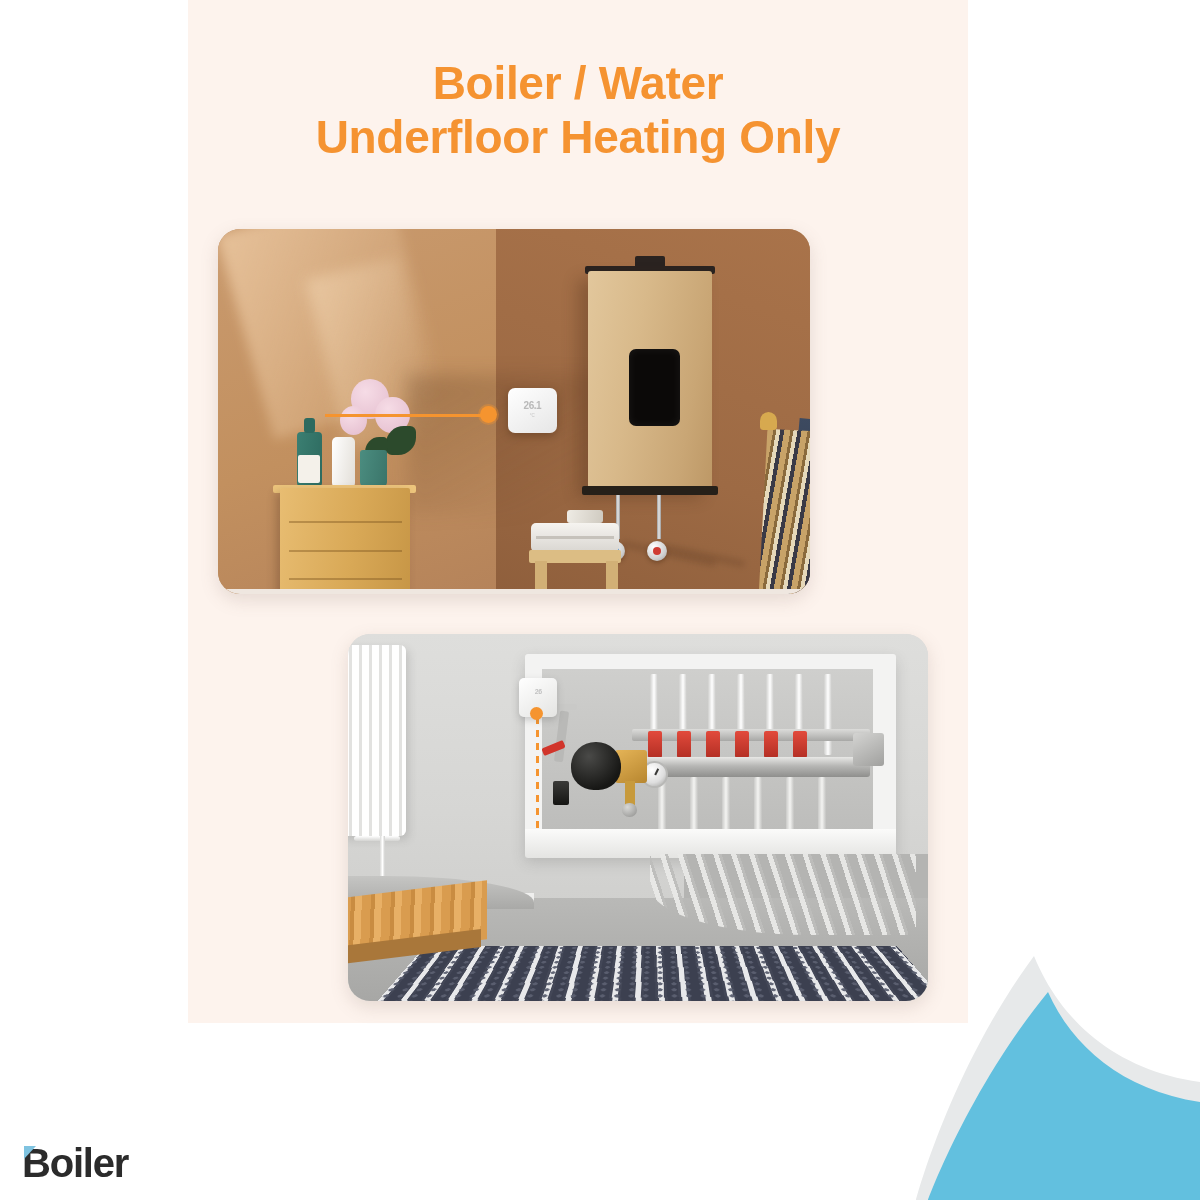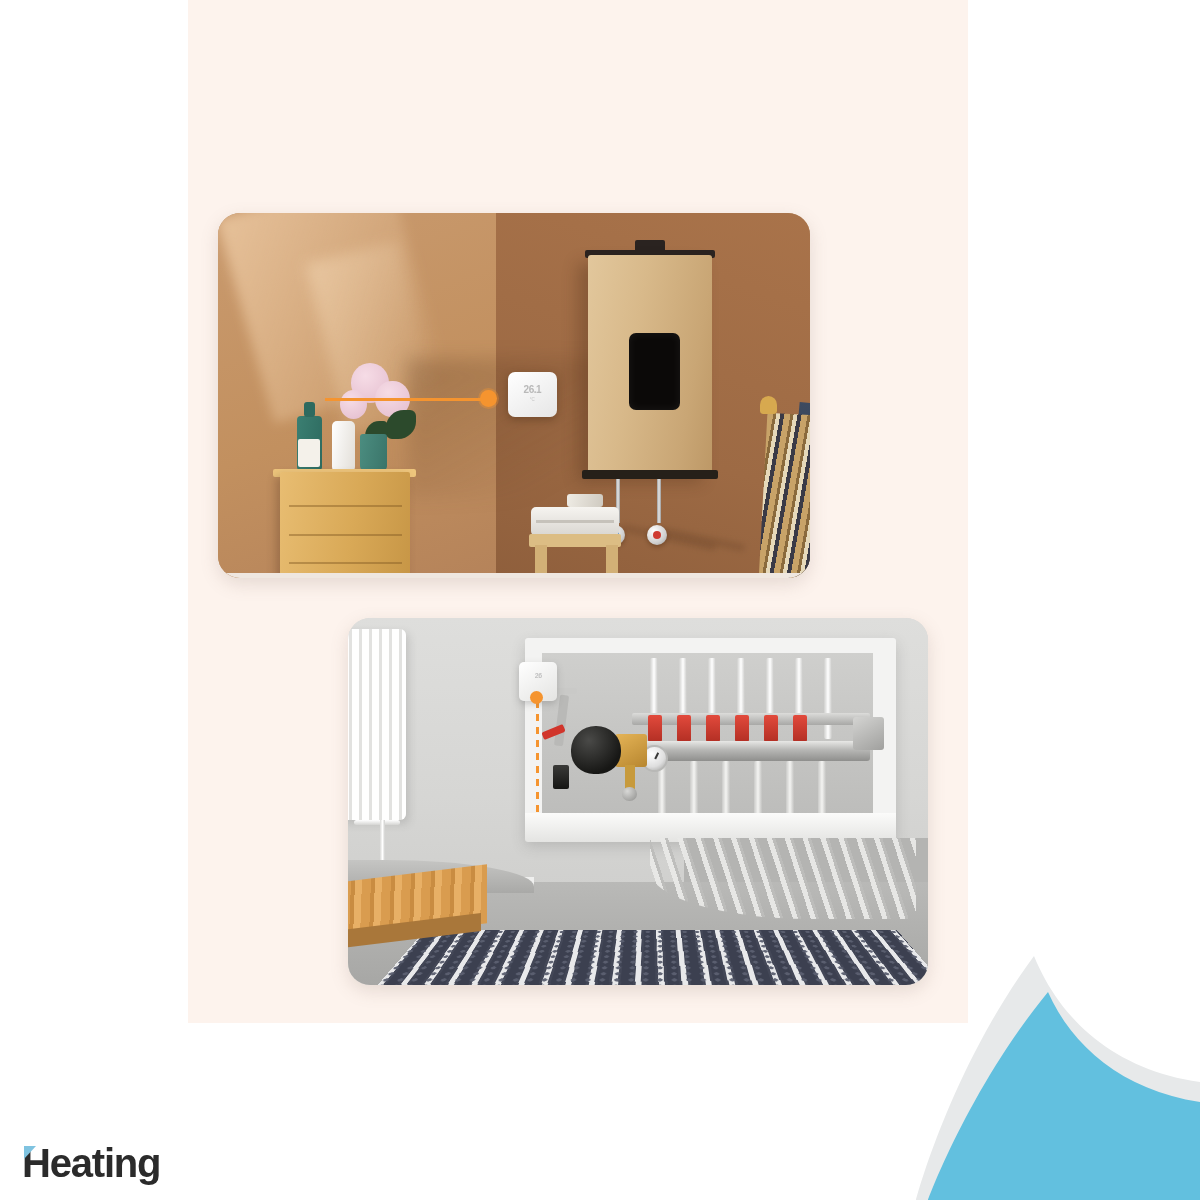--- a/index.html
+++ b/index.html
@@ -22,20 +22,21 @@
     text-align:center;color:#f59331;
     font-size:46px;font-weight:bold;line-height:1.18;
     letter-spacing:-0.3px;
   }
   .heading .l2{display:block;}
 
   
   .photo-card{
     position:absolute;border-radius:22px;overflow:hidden;
     box-shadow:0 6px 18px rgba(120,100,90,.18);
+    margin-top:16px;
   }
   #card-boiler{left:218px;top:213px;width:592px;height:365px;background:#b98f66;}
   #card-manifold{left:348px;top:618px;width:580px;height:367px;background:#d8d8d6;}
 
   
   .b-wall-left{position:absolute;left:0;top:0;width:47%;height:100%;
     background:linear-gradient(160deg,#c99a6e 0%,#c2905f 55%,#b5835a 100%);}
   .b-wall-right{position:absolute;left:47%;top:0;width:53%;height:100%;
     background:linear-gradient(200deg,#a9734a 0%,#9d6a44 60%,#8f5f3c 100%);}
   .b-sun1{position:absolute;left:4%;top:-6%;width:30%;height:58%;
@@ -265,20 +266,22 @@
   .swoosh{position:absolute;right:0;bottom:0;width:290px;height:250px;}
 </style>
 </head>
 <body>
 
 <div class="stage">
 
   <div class="cream-panel"></div>
 
   <div class="heading">
+    <span>Boiler / Water</span>
+    <span class="l2">Underfloor Heating Only</span>
   </div>
 
   <div class="photo-card" id="card-boiler">
     <div class="b-wall-left"></div>
     <div class="b-wall-right"></div>
     <div class="b-sun1"></div>
     <div class="b-sun2"></div>
     <div class="b-shadow-diag"></div>
 
     <div class="boiler-flue"></div>
@@ -391,21 +394,21 @@
 
     <div class="dash-line"></div>
     <div class="thermo2">
       <div class="rd">26</div>
     </div>
     <div class="dot2"></div>
   </div>
 
 
   <div class="logo">
-    <span class="logo-text">Heating</span>
+    <span class="logo-text">Boiler</span>
     <span class="logo-accent"></span>
   </div>
 
   <svg class="swoosh" viewBox="0 0 290 250">
     <path d="M124 6 C 150 70, 205 120, 290 132 L 290 250 L 6 250 C 6 250, 40 120, 124 6 Z" fill="#e7e9ea"></path>
     <path d="M138 42 C 162 96, 212 140, 290 152 L 290 250 L 18 250 C 18 250, 58 140, 138 42 Z" fill="#62c0df"></path>
   </svg>
 
 </div>
 

